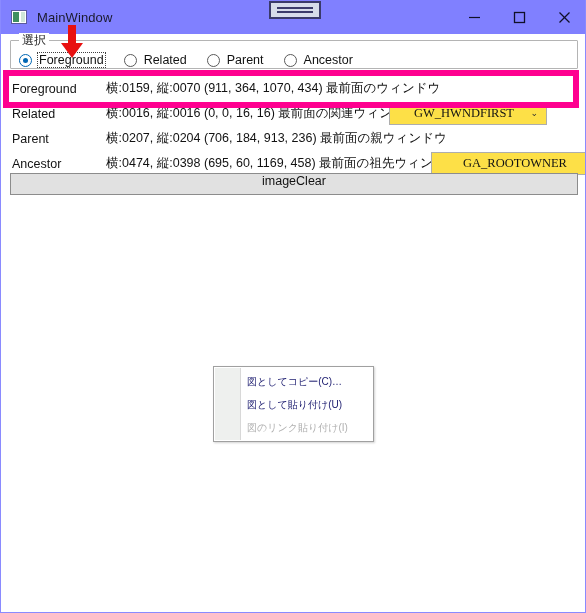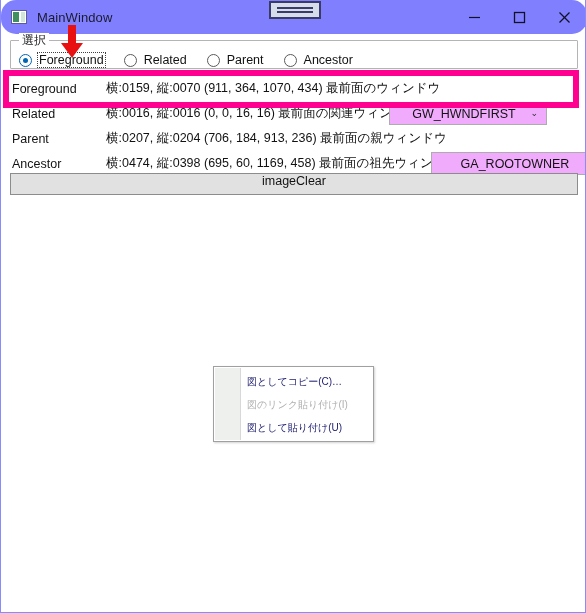--- a/index.html
+++ b/index.html
@@ -22,21 +22,20 @@
   }
 
   
   .titlebar {
     position: absolute;
     left: 0; top: 0;
     width: 586px; height: 34px;
     background: #8080ff;
     display: flex;
     align-items: center;
-    border-radius: 15px;
   }
   .tb-icon {
     width: 16px; height: 14px;
     margin-left: 10px;
     background: #ffffff;
     border: 1px solid #5a5a9c;
     position: relative;
     flex: none;
   }
   .tb-icon::before {
@@ -172,28 +171,29 @@
   .row .detail {
     position: absolute;
     left: 105px;
     font-size: 12.5px;
     color: #121212;
     white-space: nowrap;
   }
   .combo {
     position: absolute;
     height: 23px;
-    background: #f0abfc;
+    background: #fde047;
     border: 1px solid #adadad;
     display: flex;
     align-items: center;
     justify-content: center;
     font-size: 12.5px;
     color: #121212;
     padding: 0 14px 0 6px;
+    font-family: Liberation Serif, serif;
   }
   .combo .caret {
     position: absolute;
     right: 8px;
     font-size: 9px;
     color: #303030;
     line-height: 1;
   }
   .combo.related { left: 388px; top: 1px; width: 158px; }
   .combo.ancestor { left: 430px; top: 1px; width: 176px; }
@@ -352,21 +352,21 @@
   <svg class="red-arrow" viewBox="0 0 26 34">
     <rect x="9" y="0" width="8" height="20" fill="#e81010"></rect>
     <polygon points="2,18 24,18 13,33" fill="#e81010"></polygon>
   </svg>
 
   <div class="ctx-menu">
     <div class="ctx-gutter"></div>
     <div class="ctx-item">
       <span>図としてコピー(C)…</span>
     </div>
+    <div class="ctx-item">
+      <span>図として貼り付け(U)</span>
+    </div>
     <div class="ctx-item disabled">
       <span>図のリンク貼り付け(I)</span>
     </div>
-    <div class="ctx-item">
-      <span>図として貼り付け(U)</span>
-    </div>
   </div>
 
 </div>
 
 </body></html>

